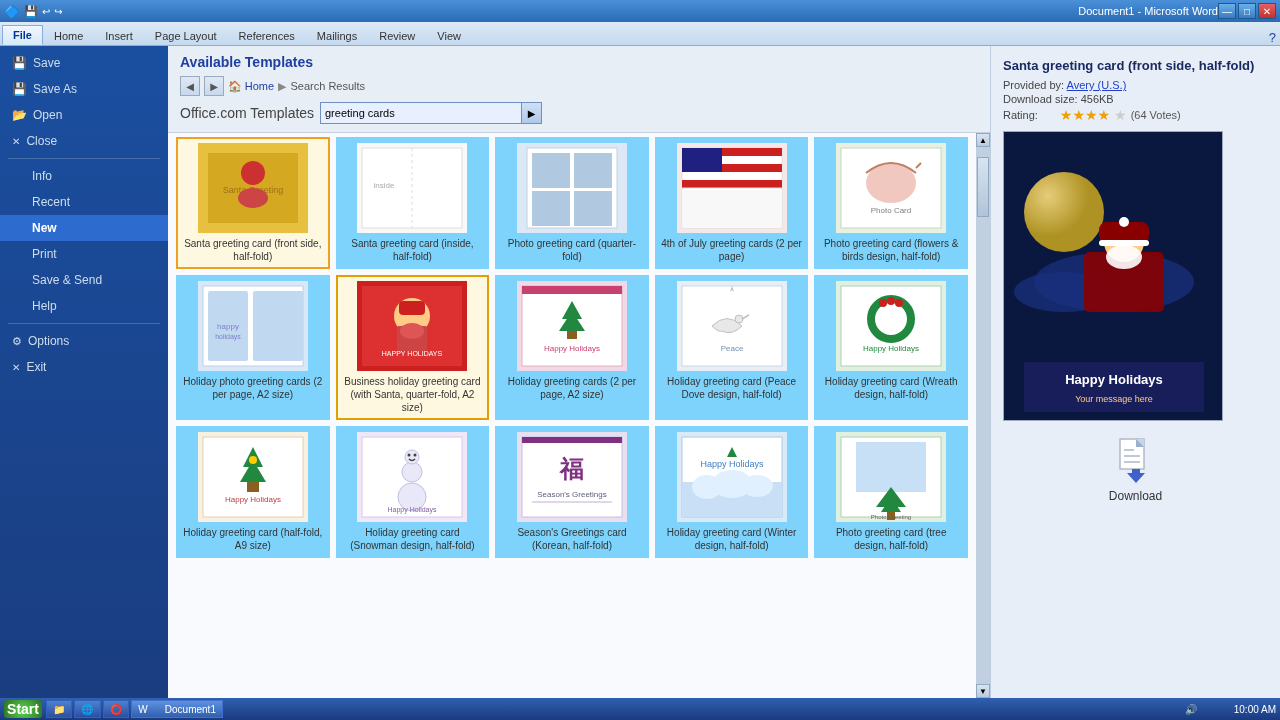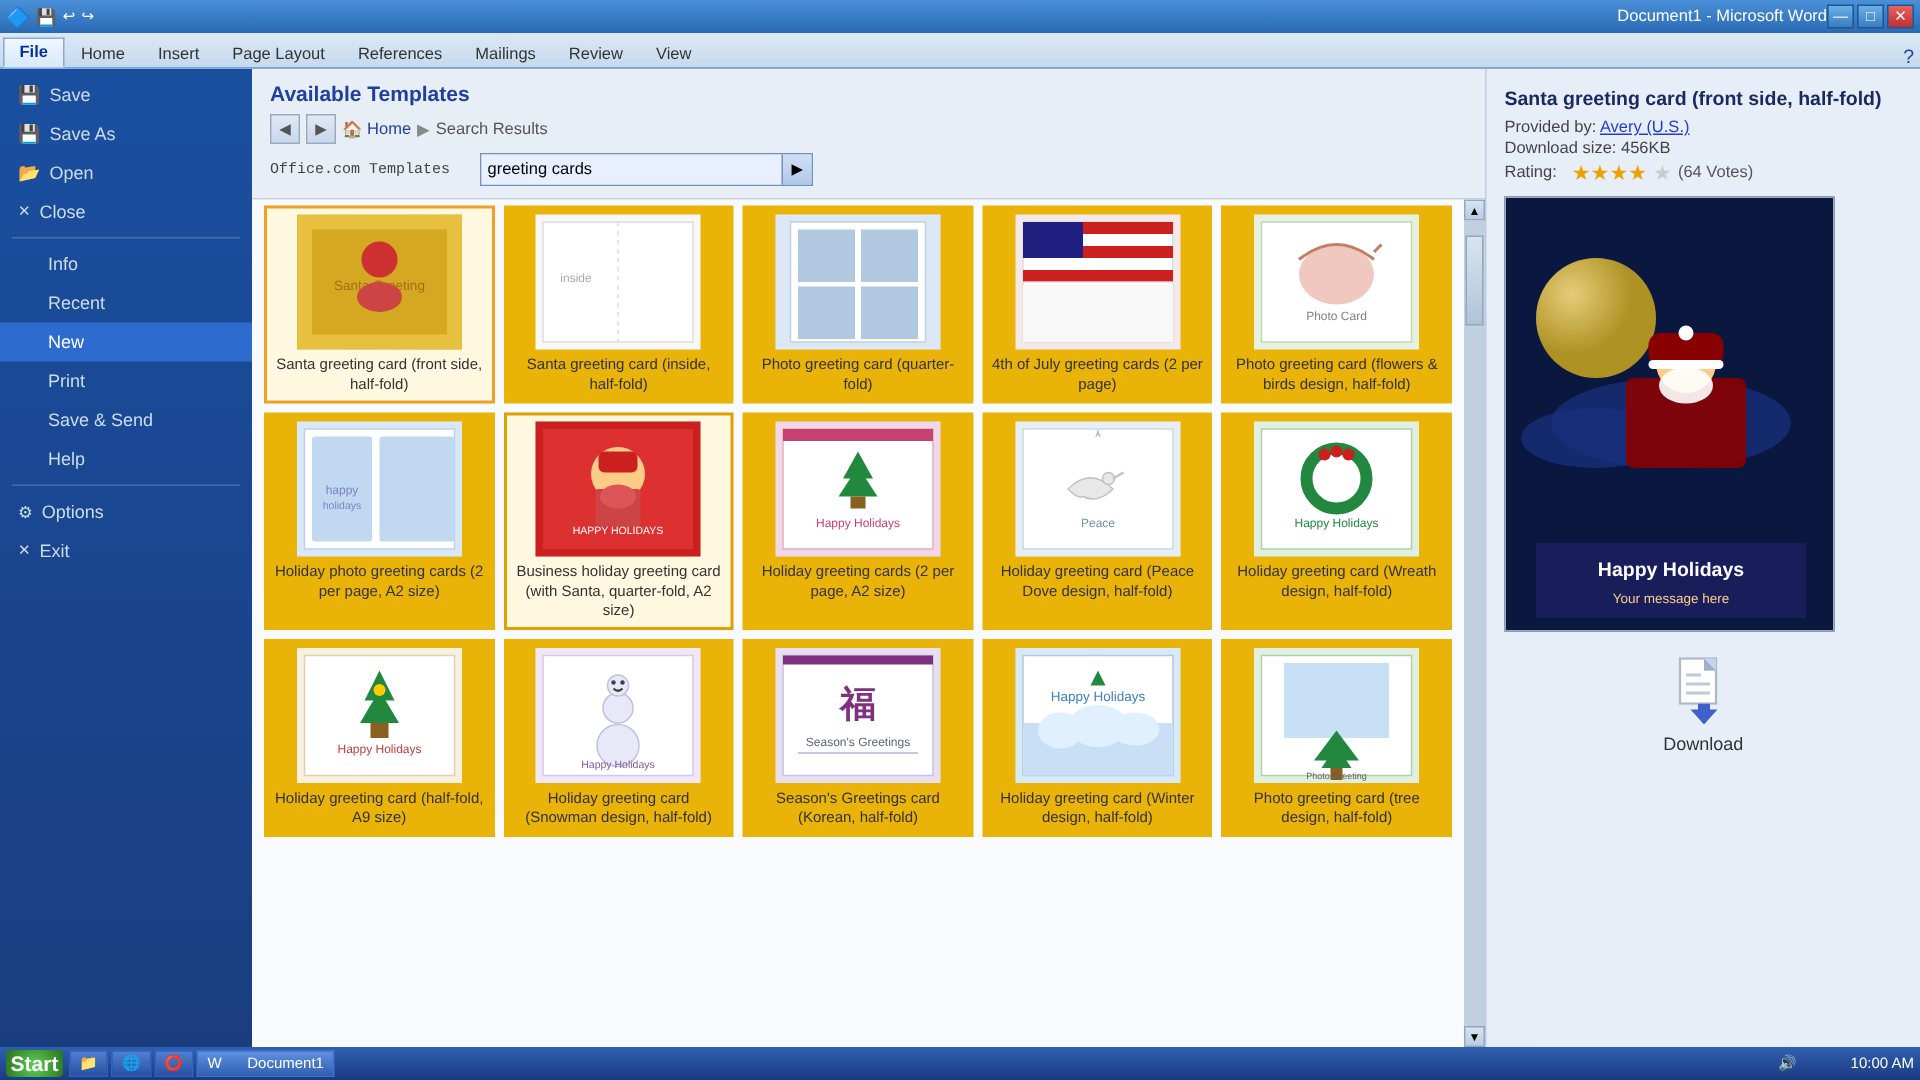--- a/index.html
+++ b/index.html
@@ -75,21 +75,21 @@
       align-items: center;
       padding: 6px 12px;
       color: #cde;
       cursor: pointer;
       font-size: 12px;
       gap: 6px;
     }
     .sidebar-item.active {
       background: #2d6bcf;
       color: white;
-      font-weight: normal;
+      font-weight: bold;
     }
     .sidebar-divider { height: 1px; background: rgba(255,255,255,0.2); margin: 4px 8px; }
 
     
     .content-area {
       flex: 1;
       background: #f0f4f8;
       display: flex;
       flex-direction: column;
       overflow: hidden;
@@ -126,21 +126,21 @@
     }
     .nav-sep { color: #888; font-size: 11px; }
     .nav-current { font-size: 11px; color: #555; }
 
     
     .search-row {
       display: flex;
       align-items: center;
       margin-bottom: 4px;
     }
-    .search-label { font-size: 10px; color: #444; width: 140px; font-family: Liberation Mono, monospace; }
+    .search-label { font-size: 14px; color: #444; width: 140px; }
     .search-input-wrap {
       display: flex;
       align-items: flex-start;
       border: 1px solid #7090c0;
       background: #e8f0ff;
     }
     .search-input {
       width: 200px; height: 20px;
       border: none; background: #e8f0ff;
       padding: 0 4px; font-size: 11px;
@@ -171,21 +171,21 @@
       grid-template-columns: repeat(5, 1fr);
       gap: 6px;
     }
     .template-item {
       display: flex;
       flex-direction: column;
       align-items: center;
       padding: 4px;
       cursor: pointer;
       border: 2px solid transparent;
-      background: #eab308;
+      background: #7dd3fc;
     }
     .template-item.selected { border-color: #f0a020; background: #fff8e0; }
     .template-thumb {
       width: 110px; height: 90px;
       display: flex; align-items: center; justify-content: center;
       overflow: hidden;
       background: #e0e8f0;
       margin-bottom: 4px;
     }
     .template-label {
@@ -686,21 +686,21 @@
     <div class="preview-title">Santa greeting card (front side, half-fold)</div>
     <div class="preview-meta">
       <span>Provided by:</span>
       <a href="#">Avery (U.S.)</a>
     </div>
     <div class="preview-meta">
       <span>Download size:</span>
       <span>456KB</span>
     </div>
     <div class="preview-rating">
-      <span style="font-size:11px;color:#444;margin-right:6px;">Rating:</span>
+      <span style="font-size:11px;color:#444;margin-right:18px;">Rating:</span>
       <span style="color:#f0a000;font-size:14px;">★★★★</span>
       <span style="color:#ccc;font-size:14px;">★</span>
       <span style="font-size:11px;color:#555;">(64 Votes)</span>
     </div>
 
     <div class="preview-image">
       <div class="preview-santa-img">
         <svg width="220" height="290" viewBox="0 0 220 290">
 
           <defs>

